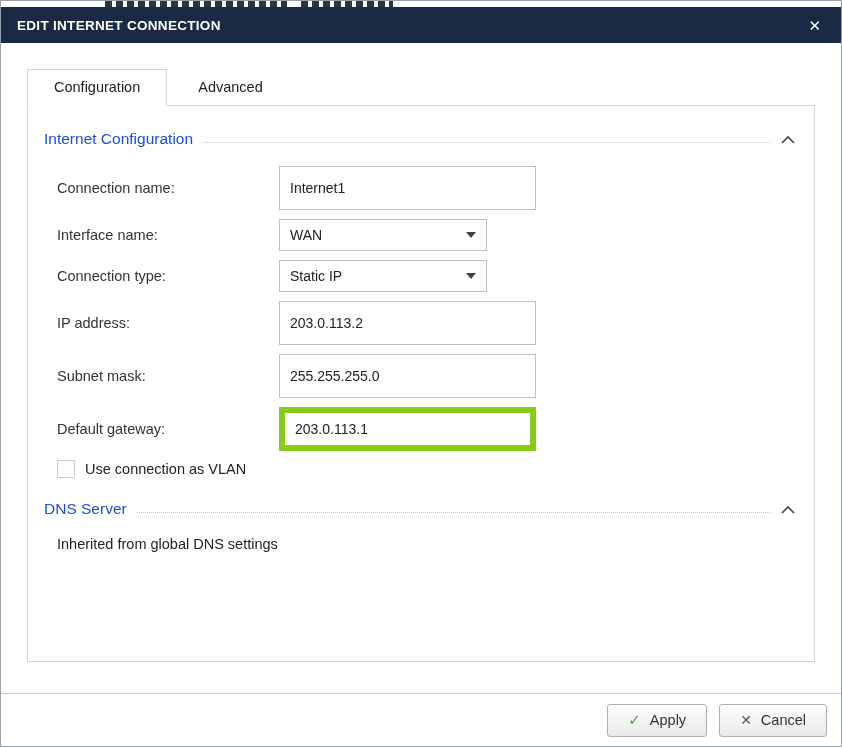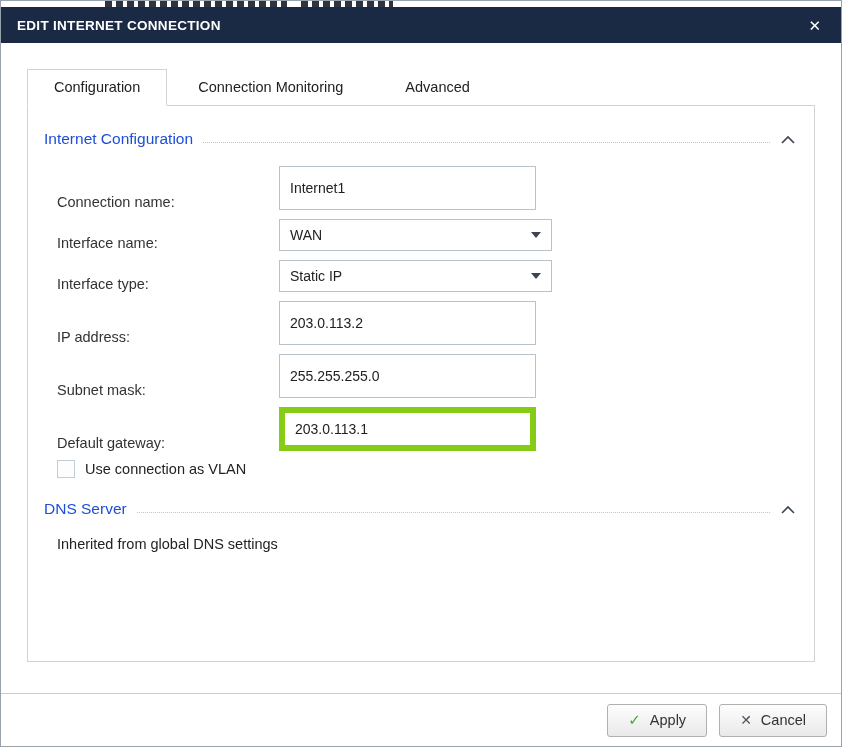--- a/index.html
+++ b/index.html
@@ -111,21 +111,21 @@
   .section-chevron {
     margin-left: 10px;
     margin-top: 2px;
     cursor: pointer;
     display: inline-flex;
   }
 
   .form-area { margin-top: 18px; }
   .form-row {
     display: flex;
-    align-items: flex-end;
+    align-items: center;
     margin-bottom: 9px;
   }
   .form-label {
     width: 222px;
     font-size: 14.5px;
     color: #333;
   }
   .text-input {
     width: 257px;
     height: 44px;
@@ -133,21 +133,21 @@
     background: #ffffff;
     font-family: "Liberation Sans", "DejaVu Sans", sans-serif;
     font-size: 14px;
     color: #222;
     padding: 0 10px;
     outline: none;
   }
   .text-input.focused { border: 6px solid #84cc16; }
 
   .select-box {
-    width: 273px;
+    width: 208px;
     height: 32px;
     border: 1px solid #b7c3cc;
     background: #ffffff;
     font-size: 14px;
     color: #222;
     padding: 0 10px;
     display: flex;
     align-items: center;
     justify-content: space-between;
     cursor: pointer;
@@ -222,21 +222,20 @@
 
   <div class="titlebar">
     <span class="title">EDIT INTERNET CONNECTION</span>
     <span class="close-btn">✕</span>
   </div>
 
   <div class="content">
 
     <div class="tabbar">
       <div class="tab active">Configuration</div>
-      <div class="tab inactive">Connection Monitoring</div>
       <div class="tab inactive">Advanced</div>
     </div>
 
     <div class="panel">
 
       <div class="section-header">
         <span class="section-title">Internet Configuration</span>
         <span class="section-leader"></span>
         <span class="section-chevron">
           <svg width="16" height="10" viewBox="0 0 16 10">
@@ -254,21 +253,21 @@
 
         <div class="form-row">
           <span class="form-label">Interface name:</span>
           <div class="select-box">
             <span>WAN</span>
             <span class="select-caret"></span>
           </div>
         </div>
 
         <div class="form-row">
-          <span class="form-label">Interface type:</span>
+          <span class="form-label">Connection type:</span>
           <div class="select-box">
             <span>Static IP</span>
             <span class="select-caret"></span>
           </div>
         </div>
 
         <div class="form-row">
           <span class="form-label">IP address:</span>
           <input class="text-input" value="203.0.113.2" style="">
         </div>

